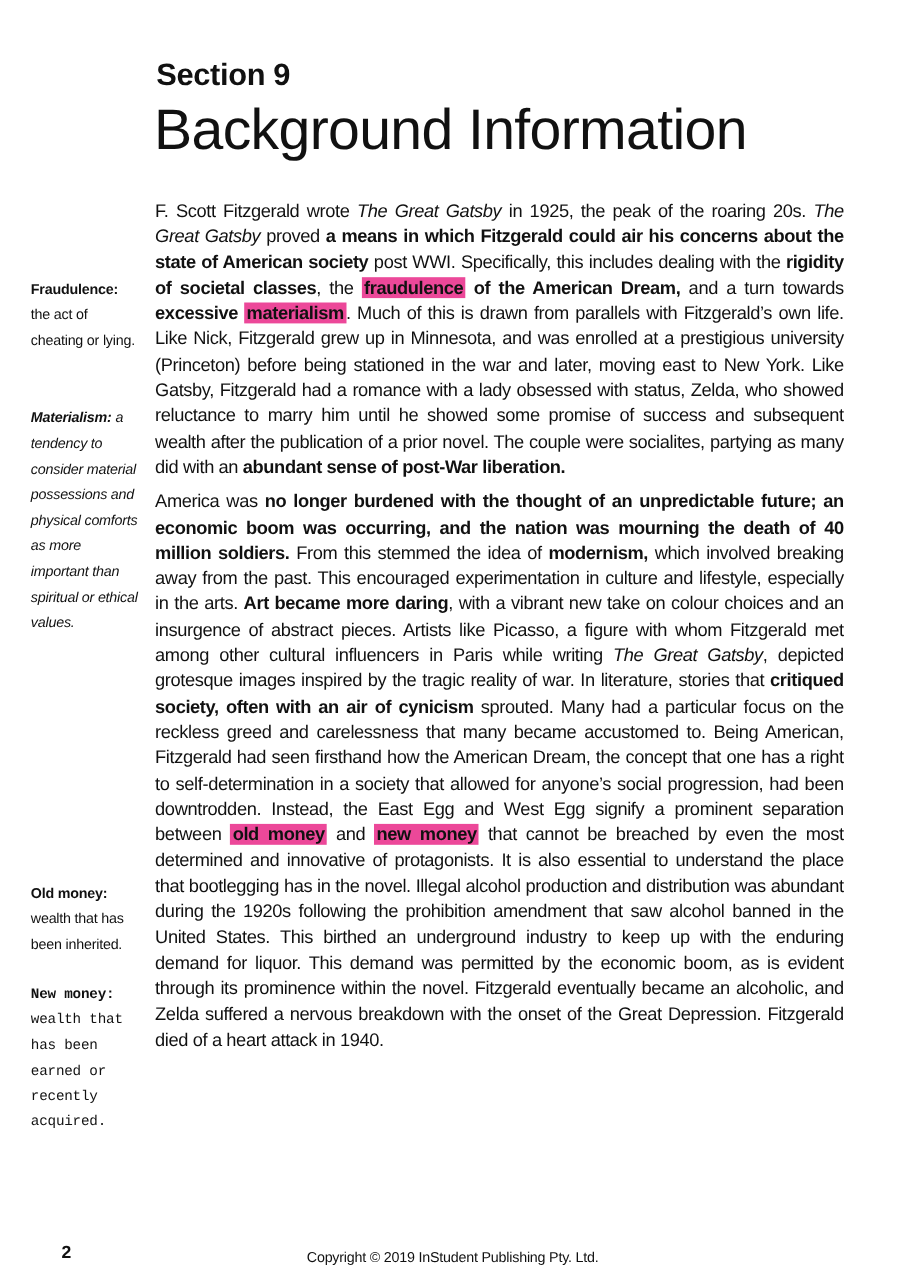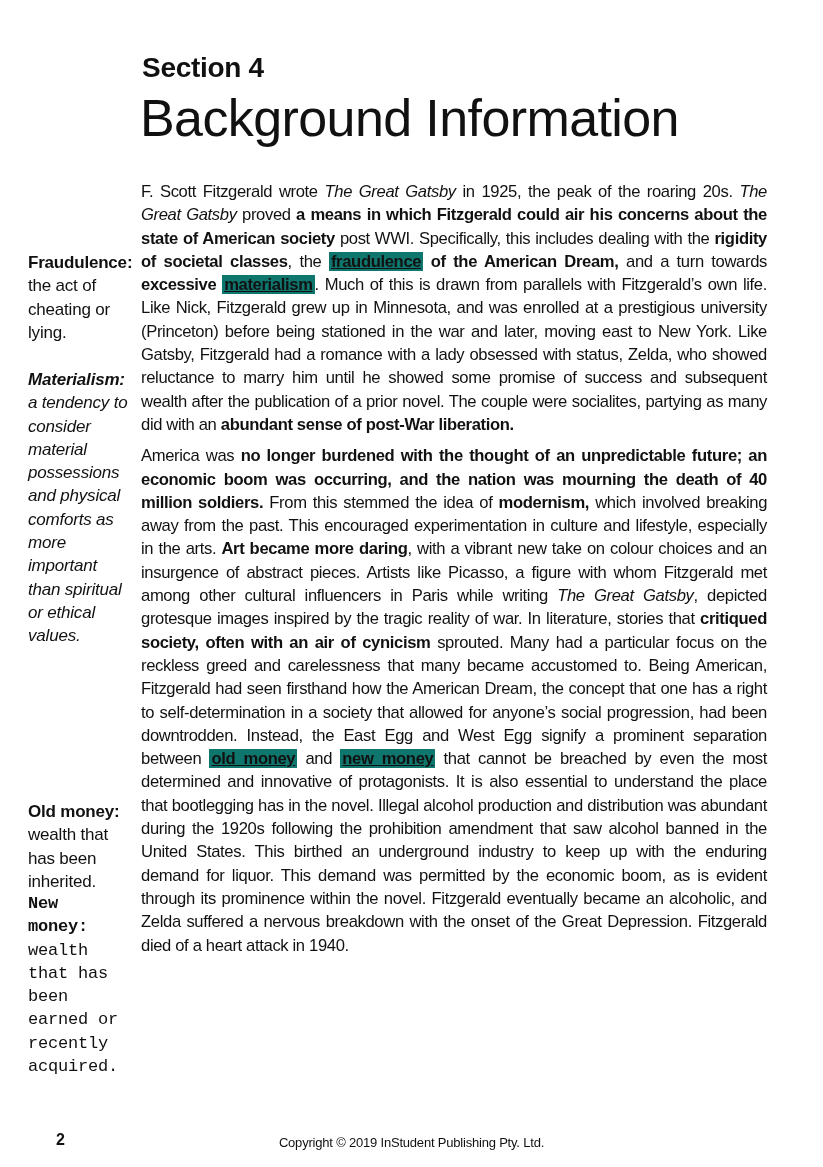--- a/index.html
+++ b/index.html
@@ -4,30 +4,30 @@
 <style>
   html, body { margin: 0; padding: 0; background: #ffffff; }
   body { width: 823px; height: 1167px; position: relative; overflow: hidden; color: #111; font-family: "Liberation Sans", sans-serif; }
   .section-label { position: absolute; left: 142px; top: 52px; font-size: 28px; font-weight: bold; letter-spacing: -0.3px; }
   .page-title { position: absolute; left: 140px; top: 88px; font-size: 52px; font-weight: normal; letter-spacing: -0.6px; }
   .main { position: absolute; left: 141px; top: 180px; width: 626px; font-size: 16.6px; line-height: 23.3px; text-align: justify; letter-spacing: -0.35px; }
   .main p { margin: 0; }
   .main p + p { margin-top: 8px; }
   .main b { font-weight: bold; }
   .main i { font-style: italic; }
-  .hl { background: #0f766e; padding: 0 2px; text-decoration: underline; }
-  .gloss { position: absolute; left: 28px; width: 100px; font-size: 17px; line-height: 23.3px; letter-spacing: -0.2px; }
+  .hl { background: #ec4899; padding: 0 2px; }
+  .gloss { position: absolute; left: 28px; width: 100px; font-size: 13px; line-height: 23.3px; letter-spacing: -0.2px; }
   .gloss b { font-weight: bold; }
   .footer-page { position: absolute; left: 56px; top: 1131px; font-size: 16px; font-weight: bold; }
   .footer-copy { position: absolute; left: 0; width: 823px; top: 1135px; text-align: center; font-size: 13px; letter-spacing: -0.2px; }
 </style>
 </head>
 <body>
 
-<div class="section-label">Section 4</div>
+<div class="section-label">Section 9</div>
 <div class="page-title">Background Information</div>
 
 <div class="gloss" style="top:251px;">
   <b>Fraudulence:</b>
   <span>the act of cheating or lying.</span>
 </div>
 <div class="gloss" style="top:368px;font-style:italic;">
   <b>Materialism:</b>
   <span>a tendency to consider material possessions and physical comforts as more important than spiritual or ethical values.</span>
 </div>

